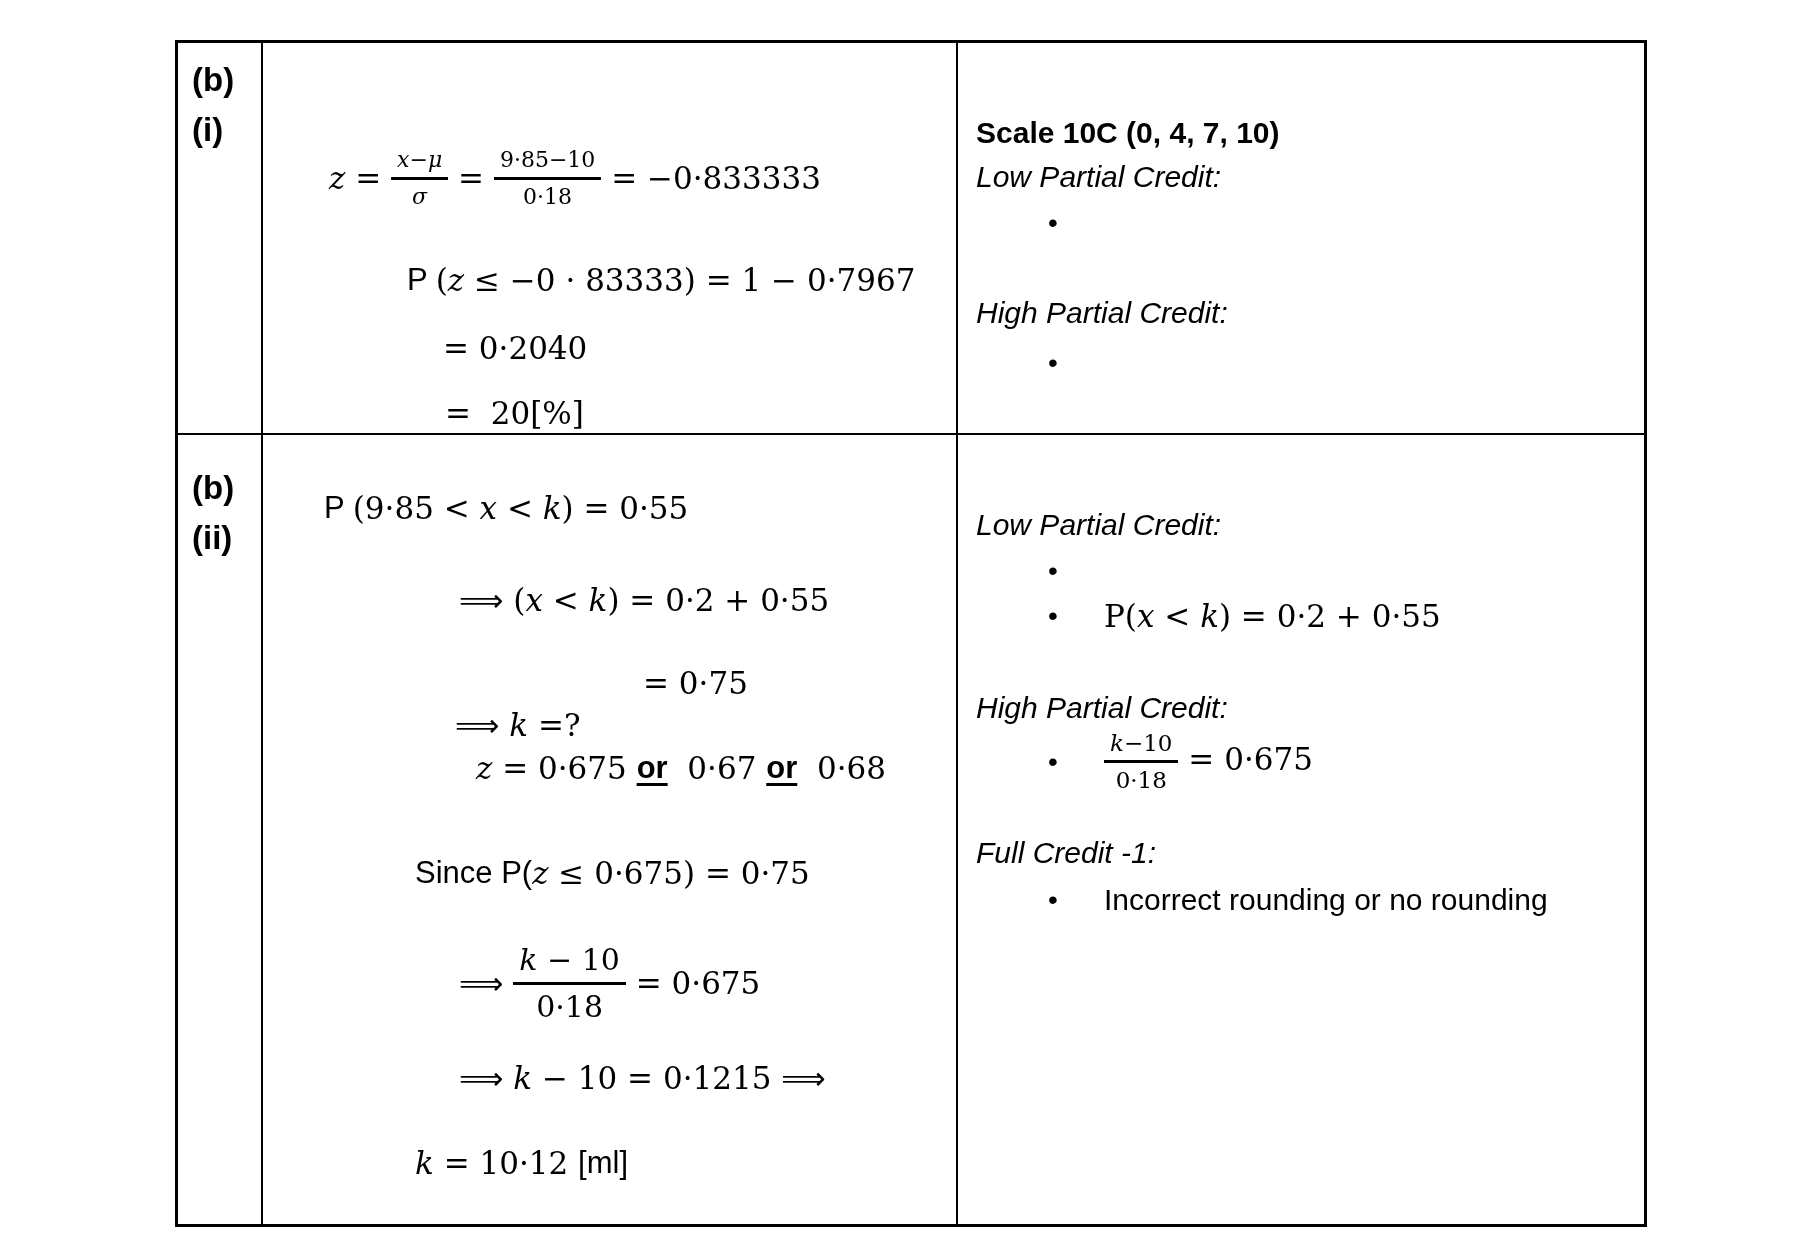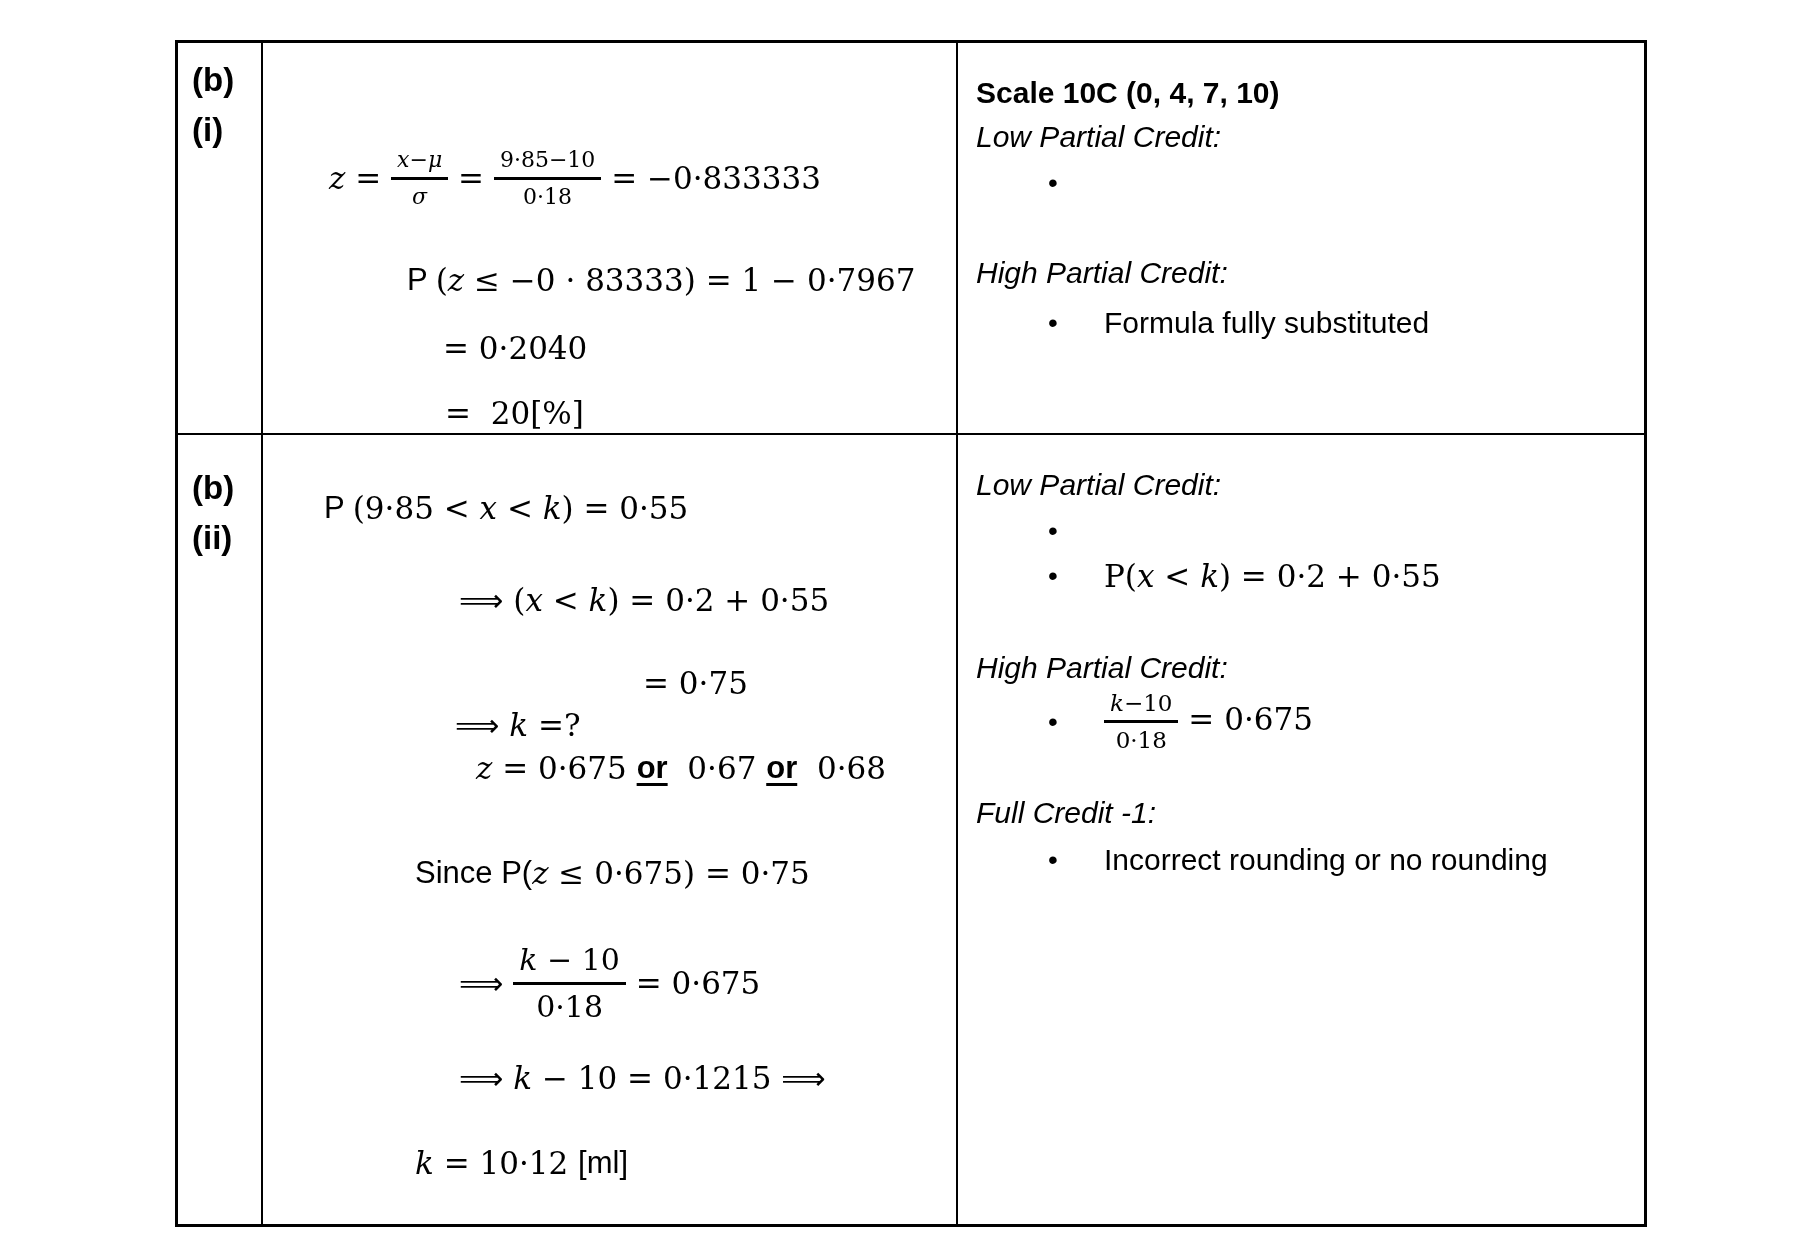--- a/index.html
+++ b/index.html
@@ -14,21 +14,21 @@
 
   
   .labelcell{padding:12px 0 0 14px;font-weight:700;font-size:33px;line-height:50px;}
 
   
   .workcell{font-family:"DejaVu Serif",serif;font-size:31px;}
   .wline{position:absolute;display:flex;align-items:center;height:46px;}
   .wline span{white-space:pre;}
 
   
-  .creditcell{padding:28px 8px 0 18px;font-size:30px;line-height:44px;}
+  .creditcell{padding:28px 8px 0 18px;font-size:30px;line-height:44px;margin-top:40px;}
   .ctitle{font-weight:700;}
   .heading{font-style:italic;}
   .bullet{display:flex;align-items:center;min-height:44px;padding-left:72px;}
   .dot{width:56px;flex:none;font-size:28px;}
   .btext span{white-space:pre;}
   .math{font-family:"DejaVu Serif",serif;font-size:31px;}
 
   
   .it{font-style:italic;}
   .bd{font-weight:700;}
@@ -80,21 +80,20 @@
 
     <div class="cell creditcell">
       <div class="ctitle">Scale 10C (0, 4, 7, 10)</div>
       <div class="heading">Low Partial Credit:</div>
       <div class="bullet" style="margin-top:2px">
         <span class="dot">•</span>
       </div>
       <div class="heading" style="margin-top:46px">High Partial Credit:</div>
       <div class="bullet" style="margin-top:6px">
         <span class="dot">•</span>
-        <span class="btext"><span>Formula fully substituted</span></span>
       </div>
     </div>
 
     <div class="cell labelcell" style="padding-top:28px">
       <div>(b)</div>
       <div>(ii)</div>
     </div>
 
     <div class="cell workcell">
       <div class="wline" style="left:61px;top:50px">

